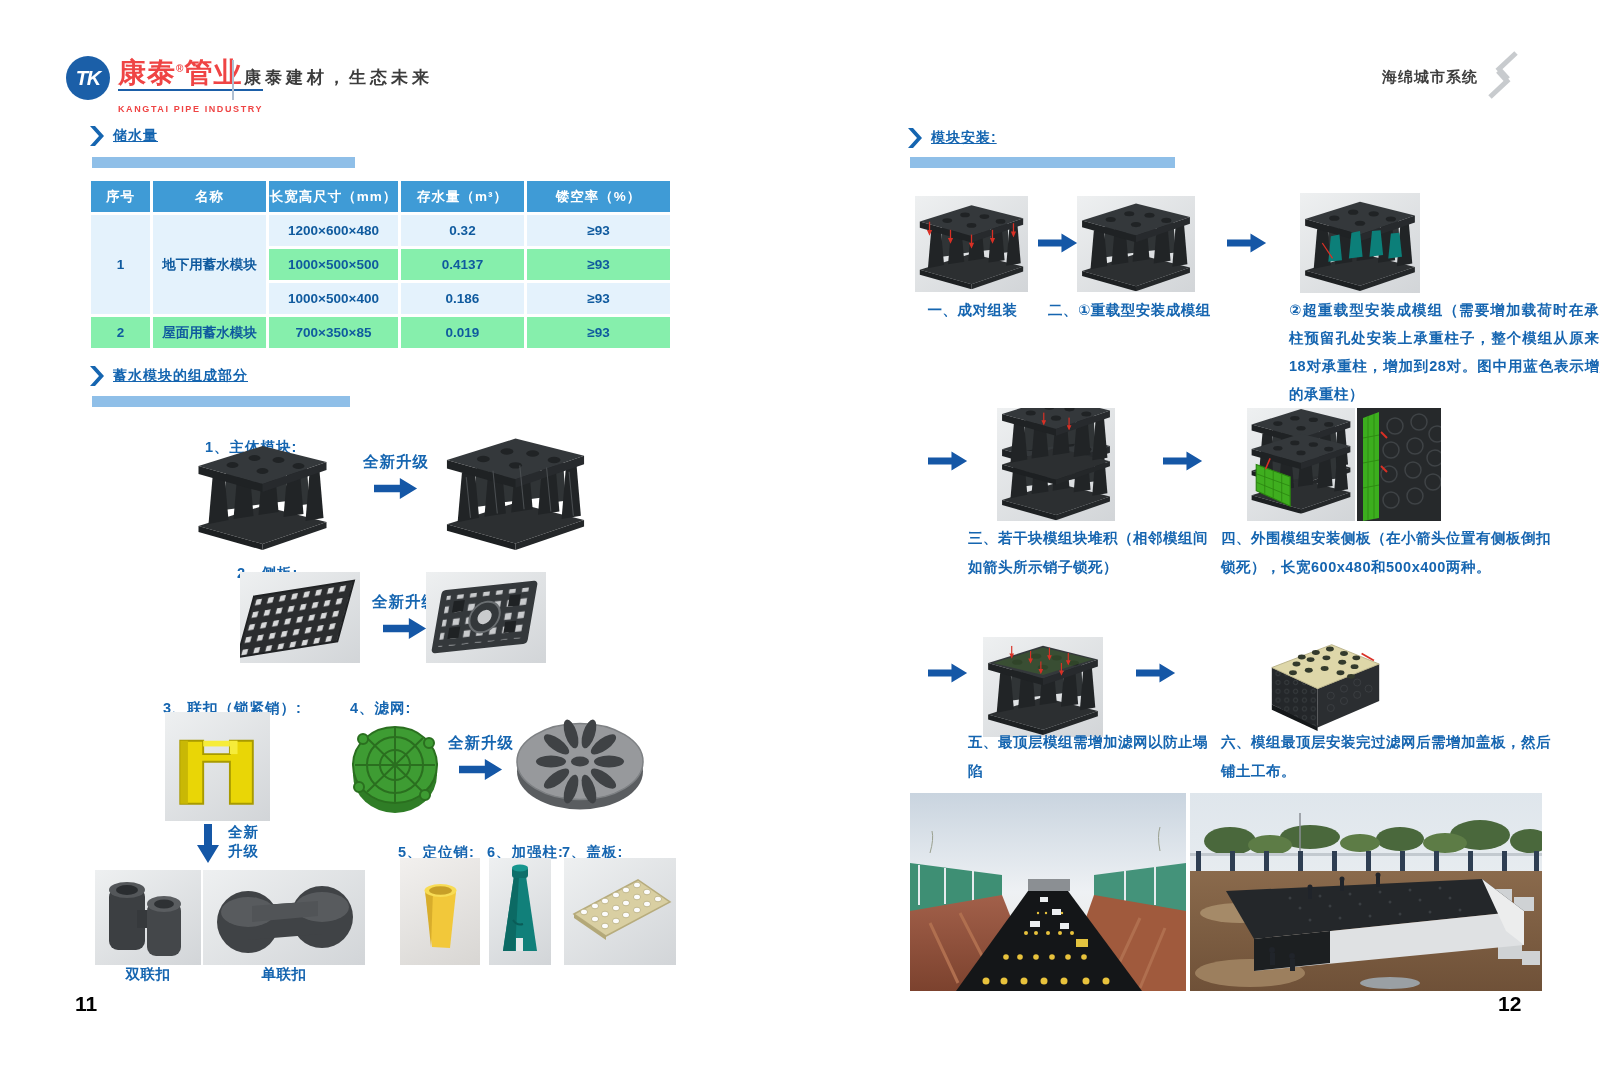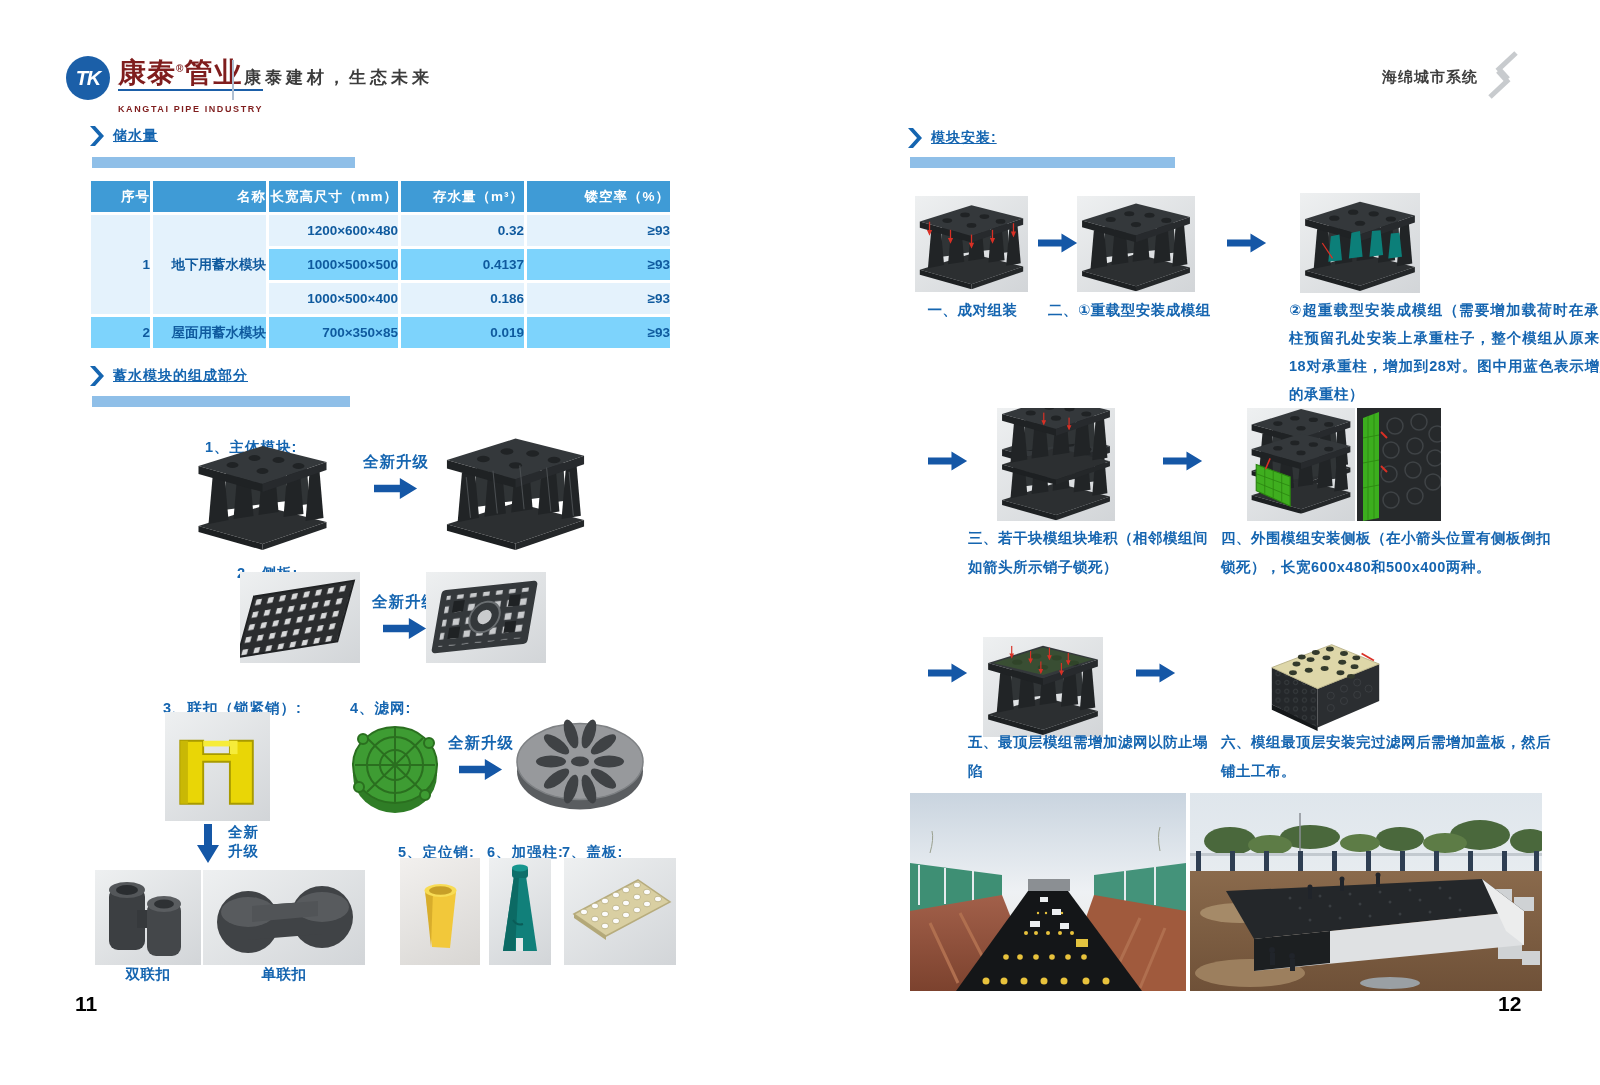--- a/index.html
+++ b/index.html
@@ -5,41 +5,41 @@
   * { margin:0; padding:0; box-sizing:border-box; }
   html,body { background:#ffffff; }
   body { font-family:"Liberation Sans","DejaVu Sans",sans-serif; }
   .sheet { position:relative; width:1600px; height:1085px; background:#fff; overflow:hidden; }
   .abs { position:absolute; }
 
   
   .logo-circle { position:absolute; left:66px; top:56px; width:44px; height:44px; border-radius:50%;
                  background:#1b5fa8; color:#fff; display:flex; align-items:center; justify-content:center;
                  font-style:italic; font-weight:bold; font-size:20px; letter-spacing:-1px; }
-  .brand { position:absolute; left:118px; top:54px; color:#7f1d1d; }
+  .brand { position:absolute; left:118px; top:54px; color:#ef4444; }
   .brand .cn { font-size:28px; font-weight:bold; line-height:30px; letter-spacing:1px; }
   .brand .cn sup { font-size:10px; vertical-align:super; }
   .brand .en { font-size:9px; font-weight:bold; letter-spacing:1.6px; border-top:2px solid #1b5fa8; padding-top:13px; margin-top:1px;}
   .hdr-divider { position:absolute; left:232px; top:60px; width:2px; height:40px; background:#aebfd2; }
   .tagline { position:absolute; left:244px; top:66px; font-size:17px; font-weight:bold; color:#3c3c3c; letter-spacing:4px; }
   .doc-title { position:absolute; left:1330px; top:68px; width:148px; text-align:right; font-size:15px; font-weight:bold; color:#3f3f3f; letter-spacing:1px; }
   .s-icon { position:absolute; left:1486px; top:50px; }
 
   
   .sec { position:absolute; display:flex; align-items:center; gap:9px; color:#1565b0; }
   .sec h2 { font-size:14px; font-weight:bold; letter-spacing:1px;text-decoration:underline; }
   .sec-bar { position:absolute; height:11px; background:#8fbfe8; }
 
   
   .tbl { position:absolute; left:88px; top:178px; width:582px; border-collapse:collapse; table-layout:fixed;
-         text-align:right; font-size:13.5px; font-weight:bold; color:#0f5a9e; }
+         text-align:center; font-size:13.5px; font-weight:bold; color:#0f5a9e; }
   .tbl th { background:#3f9bd6; color:#fff; height:34px; border:3px solid #fff; font-weight:bold; letter-spacing:1px;}
   .tbl td { height:34px; border:3px solid #fff; }
   .bg-light { background:#e4f2fc; }
-  .bg-mid { background:#7dd3fc; }
+  .bg-mid { background:#86efac; }
 
   
   .lbl { position:absolute; color:#1565b0; font-weight:bold; font-size:14.5px; letter-spacing:1px; white-space:nowrap; }
   .cap { position:absolute; color:#1565b0; font-weight:bold; font-size:14.5px; letter-spacing:0.5px; line-height:29px; }
   .cap.center { text-align:center; }
   .frame { position:absolute; background:linear-gradient(145deg,#eef0f1 0%,#d2d5d8 100%); }
   .frame.nobg { background:none; }
   .frame > svg { position:absolute; left:0; top:0; width:100%; height:100%; }
   .upgrade { position:absolute; display:flex; flex-direction:column; align-items:center; gap:4px;
              color:#1565b0; font-weight:bold; font-size:15.5px; letter-spacing:1px; white-space:nowrap;}

